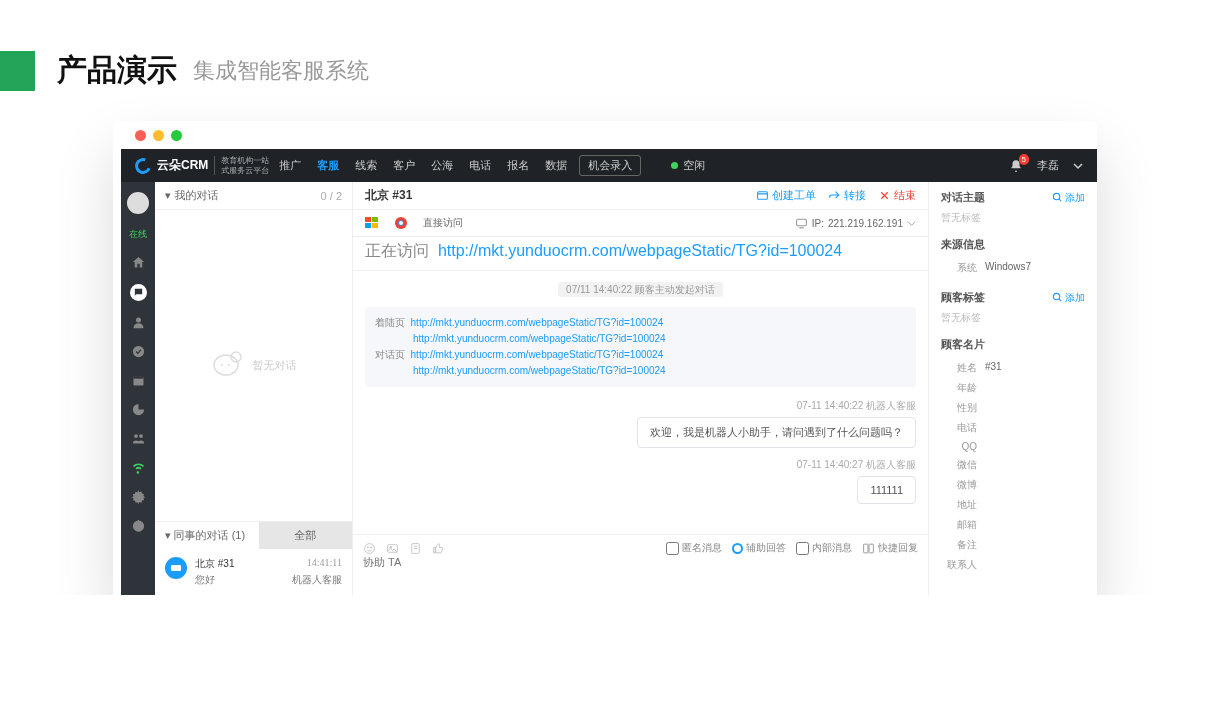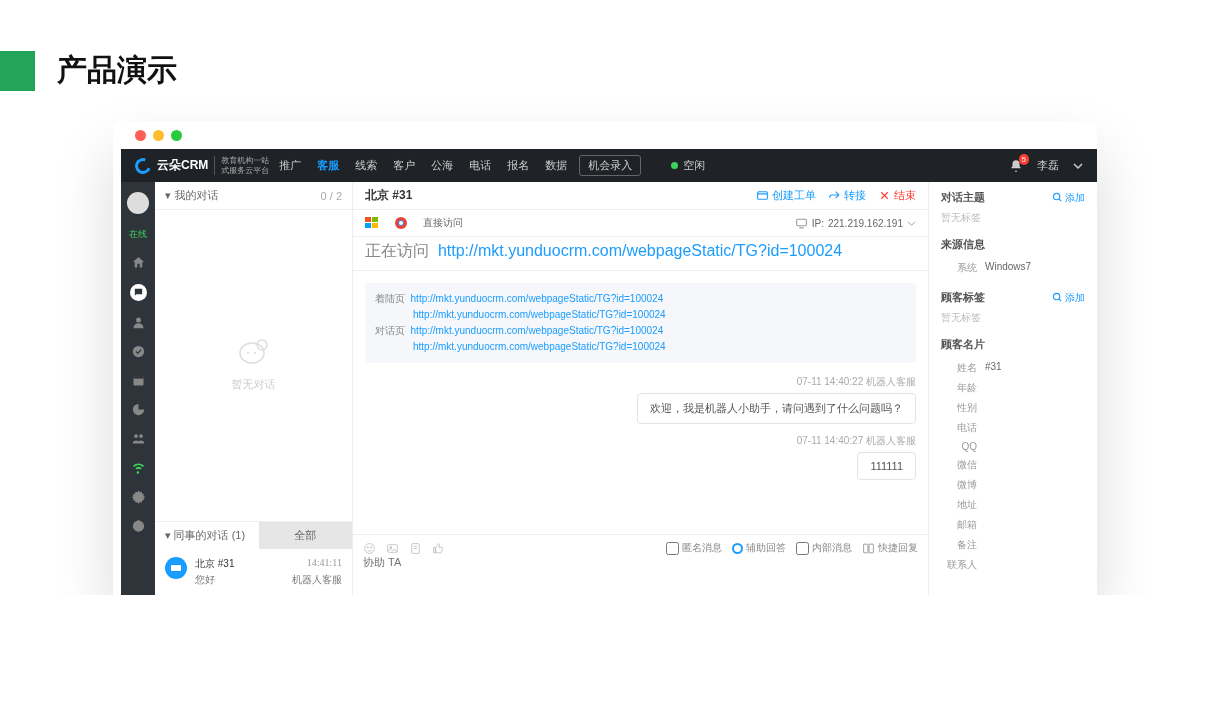--- a/index.html
+++ b/index.html
@@ -30,21 +30,21 @@
 .app-body { display: flex; background: #fff; font-size: 11px; }
 .iconbar { width: 34px; background: #2f333a; display: flex; flex-direction: column; align-items: center; padding-top: 10px; gap: 14px; color: #888; }
 .iconbar .avatar { width: 22px; height: 22px; background: #ddd; border-radius: 50%; }
 .iconbar .on { color: #3dd35d; font-size: 9px; }
 .iconbar .ic { width: 15px; height: 15px; fill: #888; cursor: pointer; }
 .iconbar .ic.act { background:#fff; border-radius:50%; width:17px; height:17px; display:flex; align-items:center; justify-content:center; }
 .iconbar .ic.act svg { fill:#2f333a; width:11px; height:11px; }
 .col-left { width: 198px; border-right: 1px solid #eee; display: flex; flex-direction: column; }
 .lh { height: 28px; display: flex; align-items: center; padding: 0 10px; font-size: 11px; color: #666; border-bottom: 1px solid #eee; }
 .lh .cnt { margin-left: auto; color: #aaa; }
-.empty { flex: 1; display: flex; flex-direction: column; align-items: center; justify-content: center; color: #ccc; gap: 8px; min-height: 180px; }
+.empty { flex: 1; display: flex; flex-direction: row; align-items: center; justify-content: center; color: #ccc; gap: 8px; min-height: 180px; }
 .empty svg { stroke: #ddd; fill: none; }
 .colleague-tabs { display: flex; font-size: 11px; }
 .colleague-tabs .tab { flex: 1; text-align: center; padding: 6px 0; background: #fff; border-top: 1px solid #eee; cursor: pointer; }
 .colleague-tabs .tab.first { text-align: left; padding-left: 10px; color: #666; }
 .colleague-tabs .tab.act { background: #e6e6e6; color: #666; }
 .conv-item { display: flex; padding: 8px 10px; gap: 8px; cursor: pointer; }
 .conv-item .ci-ic { width: 22px; height: 22px; background: #1b9cff; border-radius: 50%; display: flex; align-items: center; justify-content: center; }
 .conv-item .ci-ic svg { fill: #fff; width: 12px; height: 10px; }
 .conv-item .ci-body { flex: 1; }
 .conv-item .ci-body .r1 { display: flex; font-size: 10px; }
@@ -86,20 +86,21 @@
 .col-right .kv { display: flex; font-size: 10px; padding: 3px 0; }
 .col-right .kv .k { width: 36px; color: #999; text-align: right; margin-right: 8px; }
 .ci { width:13px; height:13px; display:inline-block; }
 </style>
 </head>
 <body>
 
 <div class="slide-header">
   <div class="bar"></div>
   <h1>产品演示</h1>
+  <h2>集成智能客服系统</h2>
 </div>
 
 <div class="window">
   <div class="titlebar">
     <span class="dot-red"></span>
     <span class="dot-yellow"></span>
     <span class="dot-green"></span>
   </div>
 
   <div class="topnav">
@@ -271,20 +272,21 @@
             <span>221.219.162.191</span>
           <svg width="9" height="9" viewBox="0 0 10 10">
               <path d="M1 3l4 4 4-4" stroke="#999" fill="none"></path>
             </svg>
         </div>
       </div>
       <div class="visit-row">
         <span>正在访问</span>&nbsp;&nbsp;<a href="#">http://mkt.yunduocrm.com/webpageStatic/TG?id=100024</a>
       </div>
       <div class="chat-area">
+        <div class="chat-meta"><span>07/11 14:40:22  顾客主动发起对话</span></div>
         <div class="info-card">
           <div><span class="lbl">着陆页</span>&nbsp;&nbsp;<a href="#">http://mkt.yunduocrm.com/webpageStatic/TG?id=100024</a></div>
           <div style="padding-left:38px"><a href="#">http://mkt.yunduocrm.com/webpageStatic/TG?id=100024</a></div>
           <div><span class="lbl">对话页</span>&nbsp;&nbsp;<a href="#">http://mkt.yunduocrm.com/webpageStatic/TG?id=100024</a></div>
           <div style="padding-left:38px"><a href="#">http://mkt.yunduocrm.com/webpageStatic/TG?id=100024</a></div>
         </div>
         <div class="msg-right">
           <div class="time">07-11 14:40:22  机器人客服</div>
           <div class="bubble">欢迎，我是机器人小助手，请问遇到了什么问题吗？</div>
         </div>

